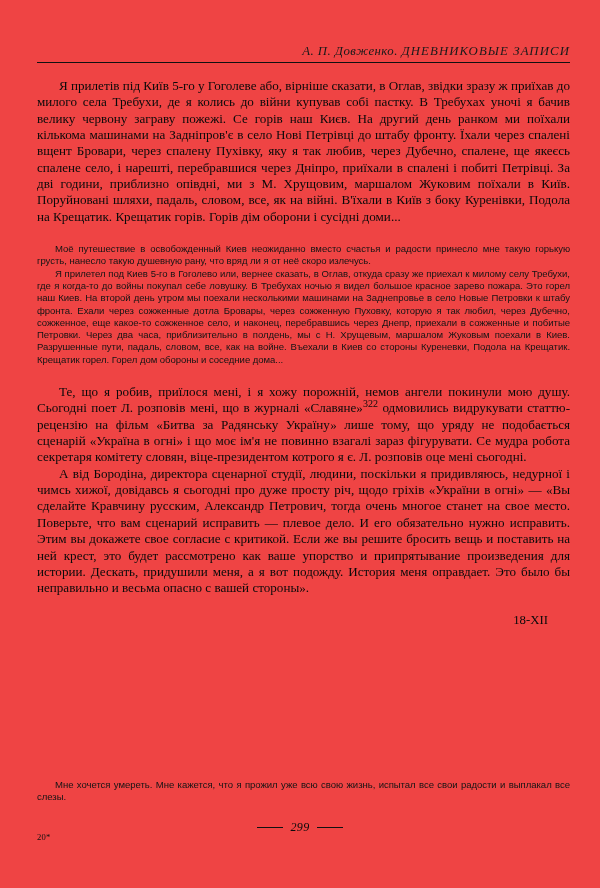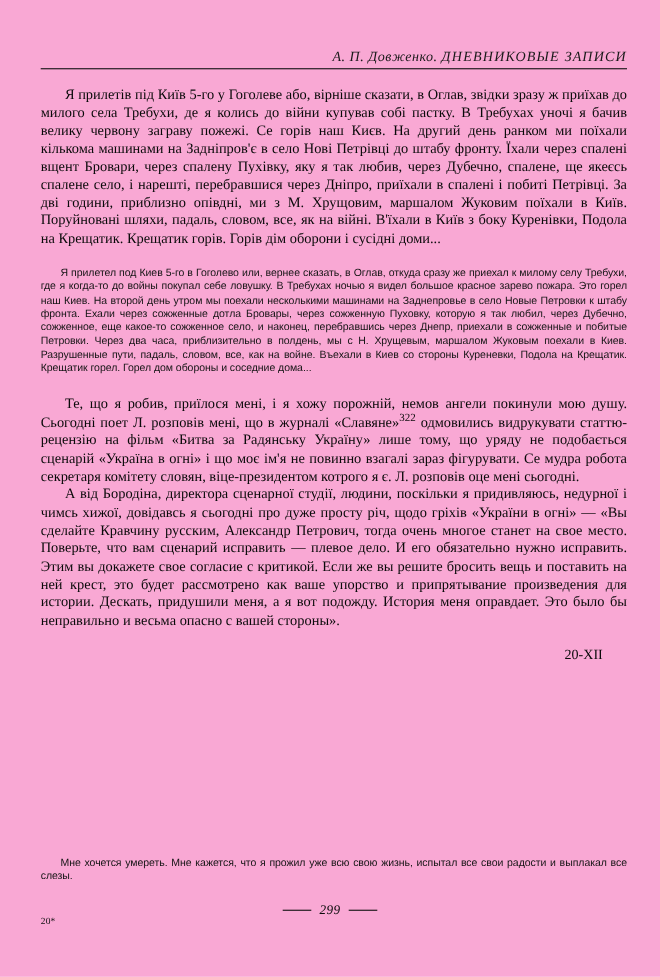--- a/index.html
+++ b/index.html
@@ -15,21 +15,21 @@
     font-family: "Liberation Serif", "DejaVu Serif", serif;
     color: #000000;
     -webkit-font-smoothing: antialiased;
   }
 
   .page {
     position: absolute;
     left: 0; top: 0;
     width: 600px;
     height: 888px;
-    background: #f9a8d4;
+    background: #ef4444;
   }
 
   
   .header-block {
     position: absolute;
     left: 37px;
     top: 44px;
     width: 533px;
   }
   .running-head {
@@ -174,32 +174,33 @@
     <div class="header-rule"></div>
   </div>
 
   <div class="column">
 
     <p class="ua">Я прилетів під Київ 5-го у Гоголеве або, вірніше сказати, в Оглав, звідки зразу ж приїхав до милого села Требухи, де я колись до війни купував собі пастку. В Требухах уночі я бачив велику червону заграву пожежі. Се горів наш Києв. На другий день ранком ми поїхали кількома машинами на Задніпров'є в село Нові Петрівці до штабу фронту. Їхали через спалені вщент Бровари, через спалену Пухівку, яку я так любив, через Дубечно, спалене, ще якеєсь спалене село, і нарешті, перебравшися через Дніпро, приїхали в спалені і побиті Петрівці. За дві години, приблизно опівдні, ми з М. Хрущовим, маршалом Жуковим поїхали в Київ. Поруйновані шляхи, падаль, словом, все, як на війні. В'їхали в Київ з боку Куренівки, Подола на Крещатик. Крещатик горів. Горів дім оборони і сусідні доми...</p>
 
     <div class="gap-after-ua-1"></div>
 
     <div class="block-ru">
+      <p class="ru">Моё путешествие в освобожденный Киев неожиданно вместо счастья и радости принесло мне такую горькую грусть, нанесло такую душевную рану, что вряд ли я от неё скоро излечусь.</p>
       <p class="ru">Я прилетел под Киев 5-го в Гоголево или, вернее сказать, в Оглав, откуда сразу же приехал к милому селу Требухи, где я когда-то до войны покупал себе ловушку. В Требухах ночью я видел большое красное зарево пожара. Это горел наш Киев. На второй день утром мы поехали несколькими машинами на Заднепровье в село Новые Петровки к штабу фронта. Ехали через сожженные дотла Бровары, через сожженную Пуховку, которую я так любил, через Дубечно, сожженное, еще какое-то сожженное село, и наконец, перебравшись через Днепр, приехали в сожженные и побитые Петровки. Через два часа, приблизительно в полдень, мы с Н. Хрущевым, маршалом Жуковым поехали в Киев. Разрушенные пути, падаль, словом, все, как на войне. Въехали в Киев со стороны Куреневки, Подола на Крещатик. Крещатик горел. Горел дом обороны и соседние дома...</p>
     </div>
 
     <div class="gap-after-ru-1"></div>
 
 
     <p class="ua"><span>Те, що я робив, приїлося мені, і я хожу порожній, немов ангели покинули мою душу. Сьогодні поет Л. розповів мені, що в журналі «Славяне»</span><sup class="fnref">322</sup><span> одмовились видрукувати статтю-рецензію на фільм «Битва за Радянську Україну» лише тому, що уряду не подобається сценарій «Україна в огні» і що моє ім'я не повинно взагалі зараз фігурувати. Се мудра робота секретаря комітету словян, віце-президентом котрого я є. Л. розповів оце мені сьогодні.</span></p>
 
     <p class="ua">А від Бородіна, директора сценарної студії, людини, поскільки я придивляюсь, недурної і чимсь хижої, довідавсь я сьогодні про дуже просту річ, щодо гріхів «України в огні» — «Вы сделайте Кравчину русским, Александр Петрович, тогда очень многое станет на свое место. Поверьте, что вам сценарий исправить — плевое дело. И его обязательно нужно исправить. Этим вы докажете свое согласие с критикой. Если же вы решите бросить вещь и поставить на ней крест, это будет рассмотрено как ваше упорство и припрятывание произведения для истории. Дескать, придушили меня, а я вот подожду. История меня оправдает. Это было бы неправильно и весьма опасно с вашей стороны».</p>
 
 
-    <div class="date-line">20-XII</div>
+    <div class="date-line">18-XII</div>
 
   </div>
 
   <div class="block-ru-bottom">
     <p class="ru">Мне хочется умереть. Мне кажется, что я прожил уже всю свою жизнь, испытал все свои радости и выплакал все слезы.</p>
   </div>
 
   <div class="footer">
     <div class="sig-mark">20*</div>
     <div class="folio">

